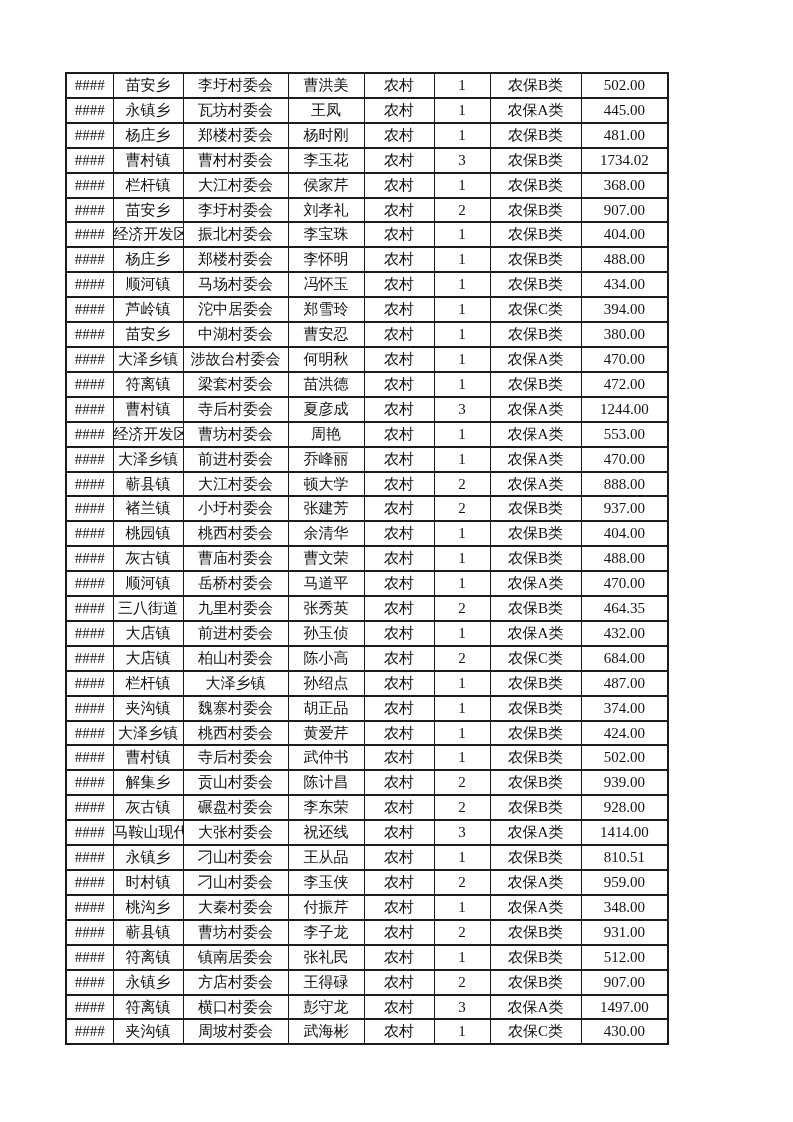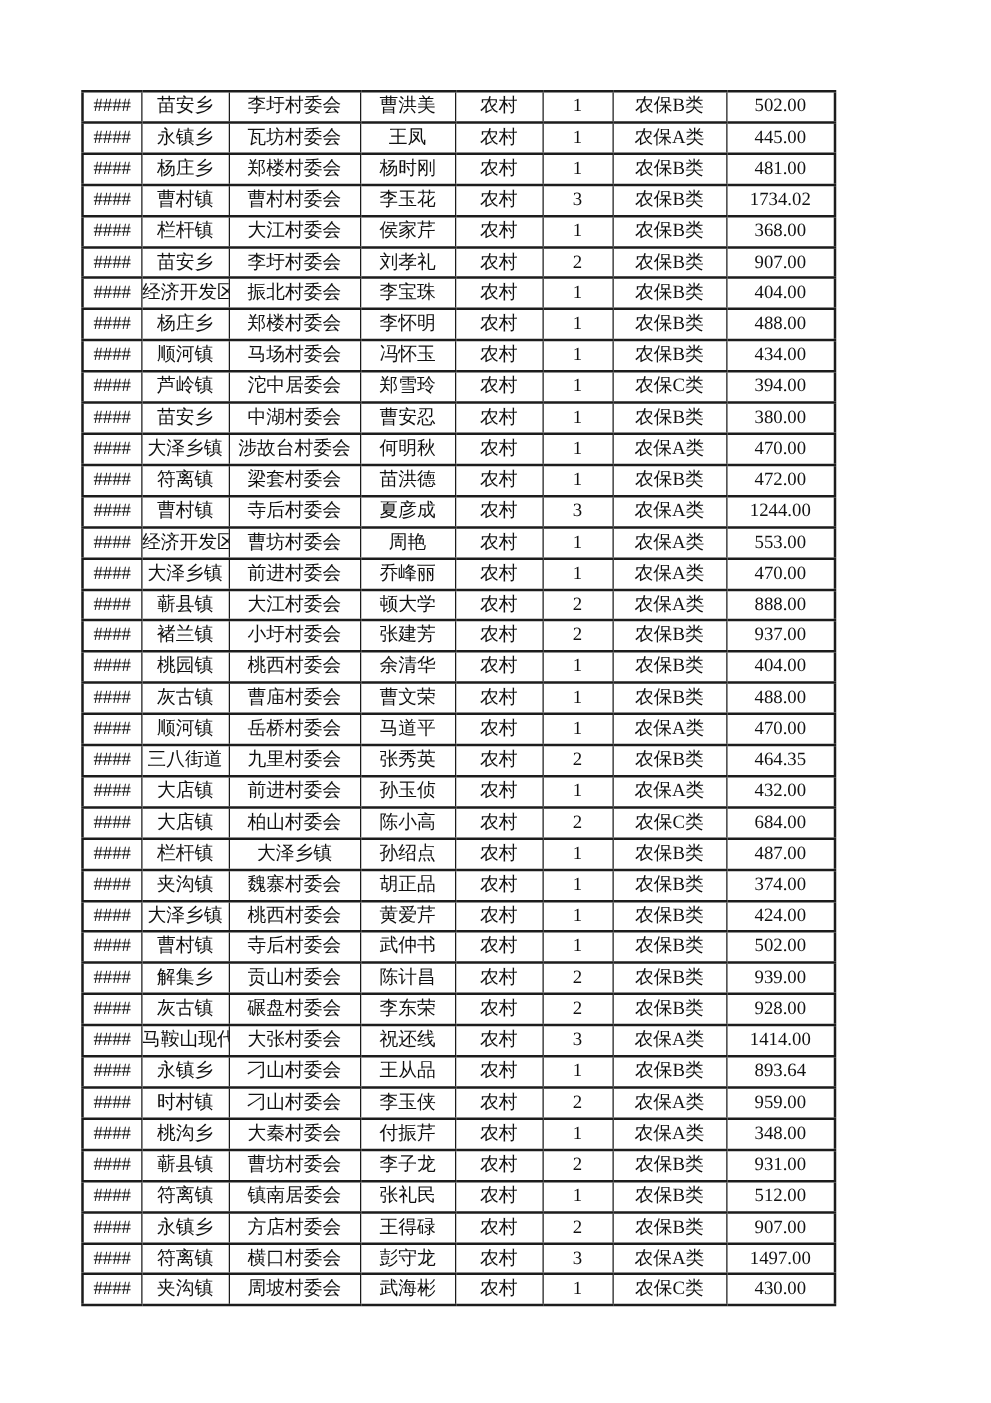--- a/index.html
+++ b/index.html
@@ -385,21 +385,21 @@
           <td class="col-amount">1414.00</td>
         </tr>
         <tr>
           <td class="col-overflow">####</td>
           <td class="col-township">永镇乡</td>
           <td class="col-village-committee">刁山村委会</td>
           <td class="col-person-name">王从品</td>
           <td class="col-area-type">农村</td>
           <td class="col-count">1</td>
           <td class="col-insurance-class">农保B类</td>
-          <td class="col-amount">893.64</td>
+          <td class="col-amount">810.51</td>
         </tr>
         <tr>
           <td class="col-overflow">####</td>
           <td class="col-township">时村镇</td>
           <td class="col-village-committee">刁山村委会</td>
           <td class="col-person-name">李玉侠</td>
           <td class="col-area-type">农村</td>
           <td class="col-count">2</td>
           <td class="col-insurance-class">农保A类</td>
           <td class="col-amount">959.00</td>

